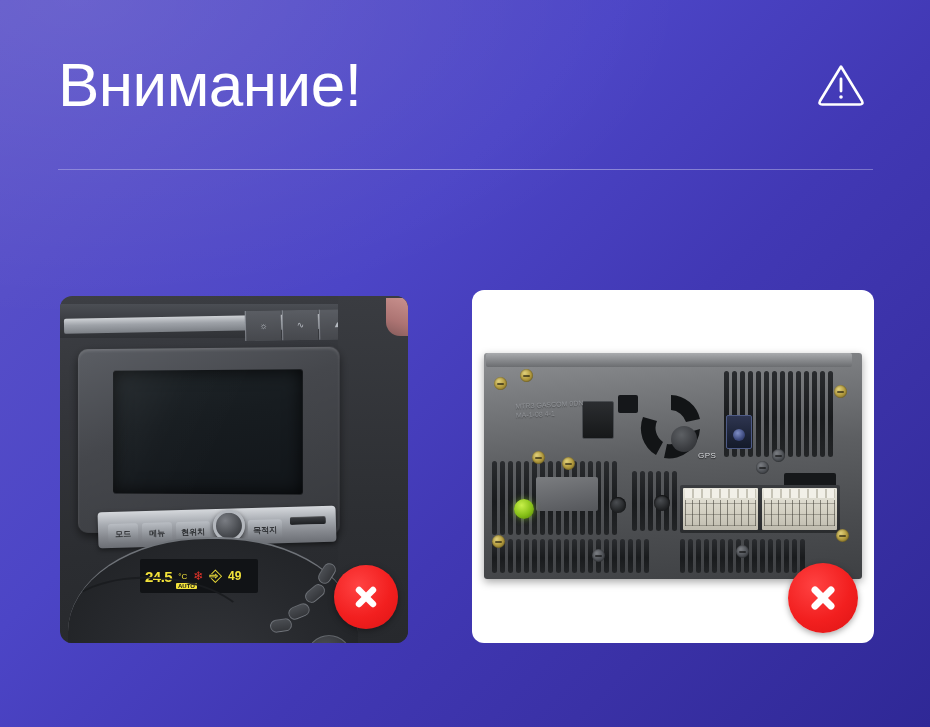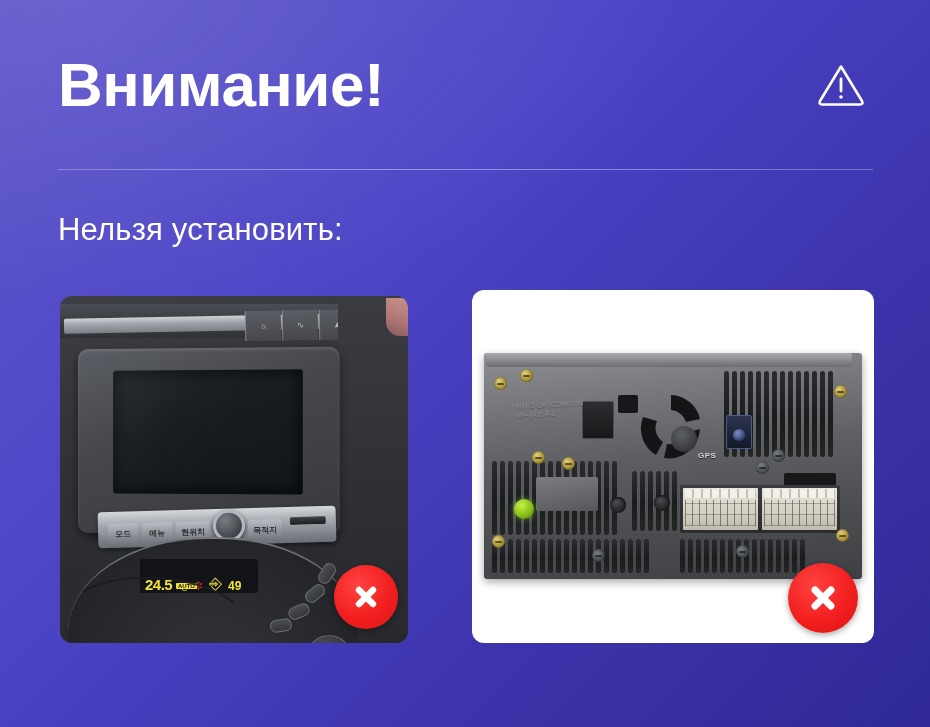--- a/index.html
+++ b/index.html
@@ -32,21 +32,21 @@
 
   
   .header {
     position:absolute;
     left:58px; top:48px; width:815px; height:74px;
     display:flex; align-items:center; justify-content:space-between;
   }
   .title {
     color:#ffffff;
     font-size:62px;
-    font-weight:bold;
+    font-weight:normal;
     letter-spacing:-0.5px;
     line-height:1;
     white-space:nowrap;
   }
   .warn-icon { width:52px; height:52px; margin-right:6px; display:block; }
 
   .divider {
     position:absolute;
     left:58px; top:169px; width:815px; height:1px;
     background: linear-gradient(to right, rgba(255,255,255,0.28), rgba(255,255,255,0.42) 40%, rgba(255,255,255,0.30));
@@ -182,21 +182,21 @@
     position:absolute; left:8px; bottom:-44px; width:290px; height:150px;
     background: radial-gradient(ellipse at 50% 100%, #34363b 0%, #27292d 55%, #1e2023 100%);
     border-top-left-radius:140px 95px;
     border-top-right-radius:140px 95px;
     border-top:2px solid rgba(175,180,188,0.55);
   }
   .lcd {
     position:absolute; left:72px; top:20px; width:118px; height:34px;
     background:#111316;
     border-radius:2px;
-    display:flex; align-items:flex-end; gap:6px; padding-left:5px;
+    display:flex; align-items:center; gap:6px; padding-left:5px;
   }
   .lcd-temp { color:#f2e23a; font-size:15px; font-weight:bold; letter-spacing:-0.5px; }
   .lcd-deg  { color:#f2e23a; font-size:8px; vertical-align:super; }
   .lcd-fan  { color:#e2342a; font-size:12px; }
   .lcd-seat { color:#f2e23a; font-size:16px; }
   .lcd-num  { color:#f2e23a; font-size:12px; font-weight:bold; }
   .lcd-badge {
     position:absolute; left:36px; top:24px;
     background:#f2e23a; color:#111316;
     font-size:6px; font-weight:bold; padding:0 2px; border-radius:1px;
@@ -305,21 +305,21 @@
     background: linear-gradient(180deg,#2e3550 0%, #1d2438 60%, #141a2a 100%);
     border:1px solid #4d5a86;
   }
   .blue-port-eye {
     position:absolute; left:50%; top:58%; width:12px; height:12px;
     margin:-6px 0 0 -6px; border-radius:50%;
     background: radial-gradient(circle at 40% 34%, #7f8ec6 0%, #3d4a7e 60%, #222a4a 100%);
   }
   .gps-label {
     position:absolute; left:214px; top:98px;
-    color:#d8dade; font-size:8px; font-weight:bold; letter-spacing:0.5px;
+    color:#d8dade; font-size:8px; font-weight:normal; letter-spacing:0.5px;
     text-shadow:0 1px 1px rgba(0,0,0,0.7);
   }
   .black-box {
     position:absolute; left:98px; top:48px; width:32px; height:38px;
     background: linear-gradient(180deg,#2b2d30 0%, #161819 100%);
     border-radius:2px; border:1px solid #4a4d51;
   }
   .black-box2 {
     position:absolute; left:134px; top:42px; width:20px; height:18px;
     background:#15171a; border-radius:2px;
@@ -373,21 +373,20 @@
       <svg class="warn-icon" viewBox="0 0 52 52" fill="none">
         <path d="M26 7.5 L47 42 Q48.6 45.5 44.8 45.5 L7.2 45.5 Q3.4 45.5 5 42 Z" stroke="#ffffff" stroke-width="2.6" stroke-linejoin="round" fill="none"></path>
         <line x1="26" y1="20" x2="26" y2="32" stroke="#ffffff" stroke-width="2.8" stroke-linecap="round"></line>
         <circle cx="26" cy="38" r="1.8" fill="#ffffff"></circle>
       </svg>
     </span>
   </div>
 
   <div class="divider"></div>
 
-  <div class="subtitle">Нельзя установить:</div>
 
   <div class="cards">
 
     <div class="card card-left">
       <div class="dash">
 
         <div class="dash-topstrip">
           <div class="dash-silverbar"></div>
           <div class="dash-btnrow">
             <div class="dash-btn">

